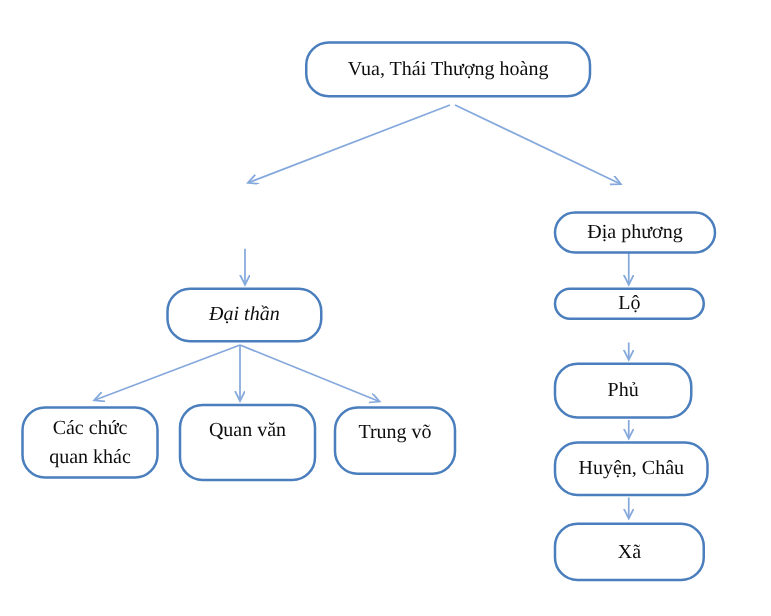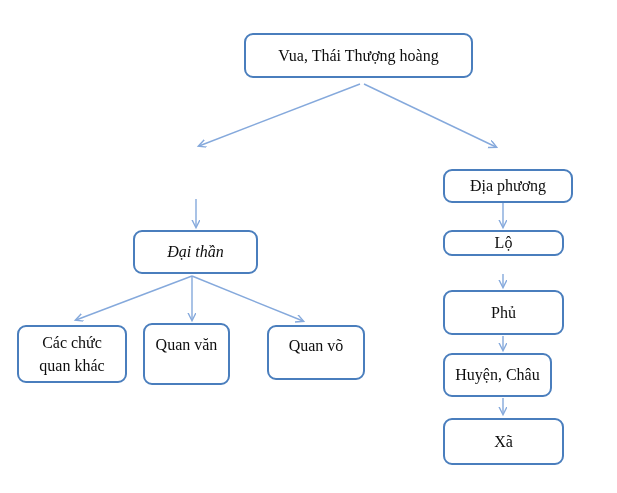--- a/index.html
+++ b/index.html
@@ -21,41 +21,41 @@
     top: 0;
     width: 617px;
     height: 493px;
     pointer-events: none;
   }
   .node {
     position: absolute;
     box-sizing: border-box;
     background: #ffffff;
     border: 2.5px solid #4A7EBD;
-    border-radius: 9px;
+    border-radius: 19px;
     display: flex;
     align-items: center;
     justify-content: center;
     text-align: center;
     font-size: 16px;
     color: #0d0d0d;
     line-height: 1.45;
     padding: 0 6px;
   }
   
   .n-vua        { left: 244px; top: 33px;  width: 229px; height: 45px; }
   .n-trung-uong { left: 133px; top: 152px; width: 127px; height: 46px; }
   .n-dia-phuong { left: 443px; top: 169px; width: 130px; height: 34px; }
   .n-dai-than   { left: 133px; top: 230px; width: 125px; height: 44px; font-style: italic; }
   .n-cac-chuc   { left: 17px;  top: 325px; width: 110px; height: 58px; }
-  .n-quan-van   { left: 143px; top: 323px; width: 87px; height: 62px; padding-bottom: 18px; }
+  .n-quan-van   { left: 143px; top: 323px; width: 110px; height: 62px; padding-bottom: 18px; }
   .n-quan-vo    { left: 267px; top: 325px; width: 98px;  height: 55px; padding-bottom: 14px; }
   .n-lo         { left: 443px; top: 230px; width: 121px; height: 26px; }
-  .n-phu        { left: 443px; top: 290px; width: 121px; height: 45px; }
-  .n-huyen-chau { left: 443px; top: 353px; width: 109px; height: 44px; }
+  .n-phu        { left: 443px; top: 290px; width: 111px; height: 45px; }
+  .n-huyen-chau { left: 443px; top: 353px; width: 124px; height: 44px; }
   .n-xa         { left: 443px; top: 418px; width: 121px; height: 47px; }
 </style>
 </head>
 <body>
 
 <div class="canvas">
 
   <svg class="edges" viewBox="0 0 617 493" xmlns="http://www.w3.org/2000/svg">
     <defs>
       <marker id="arrowhead" markerUnits="userSpaceOnUse" markerWidth="12" markerHeight="12" refX="7.2" refY="4" orient="auto">
@@ -91,21 +91,21 @@
 
   <div class="node n-cac-chuc">
     <span>Các chức quan khác</span>
   </div>
 
   <div class="node n-quan-van">
     <span>Quan văn</span>
   </div>
 
   <div class="node n-quan-vo">
-    <span>Quan võ</span>
+    <span>Trung võ</span>
   </div>
 
   <div class="node n-lo">
     <span>Lộ</span>
   </div>
 
   <div class="node n-phu">
     <span>Phủ</span>
   </div>
 

